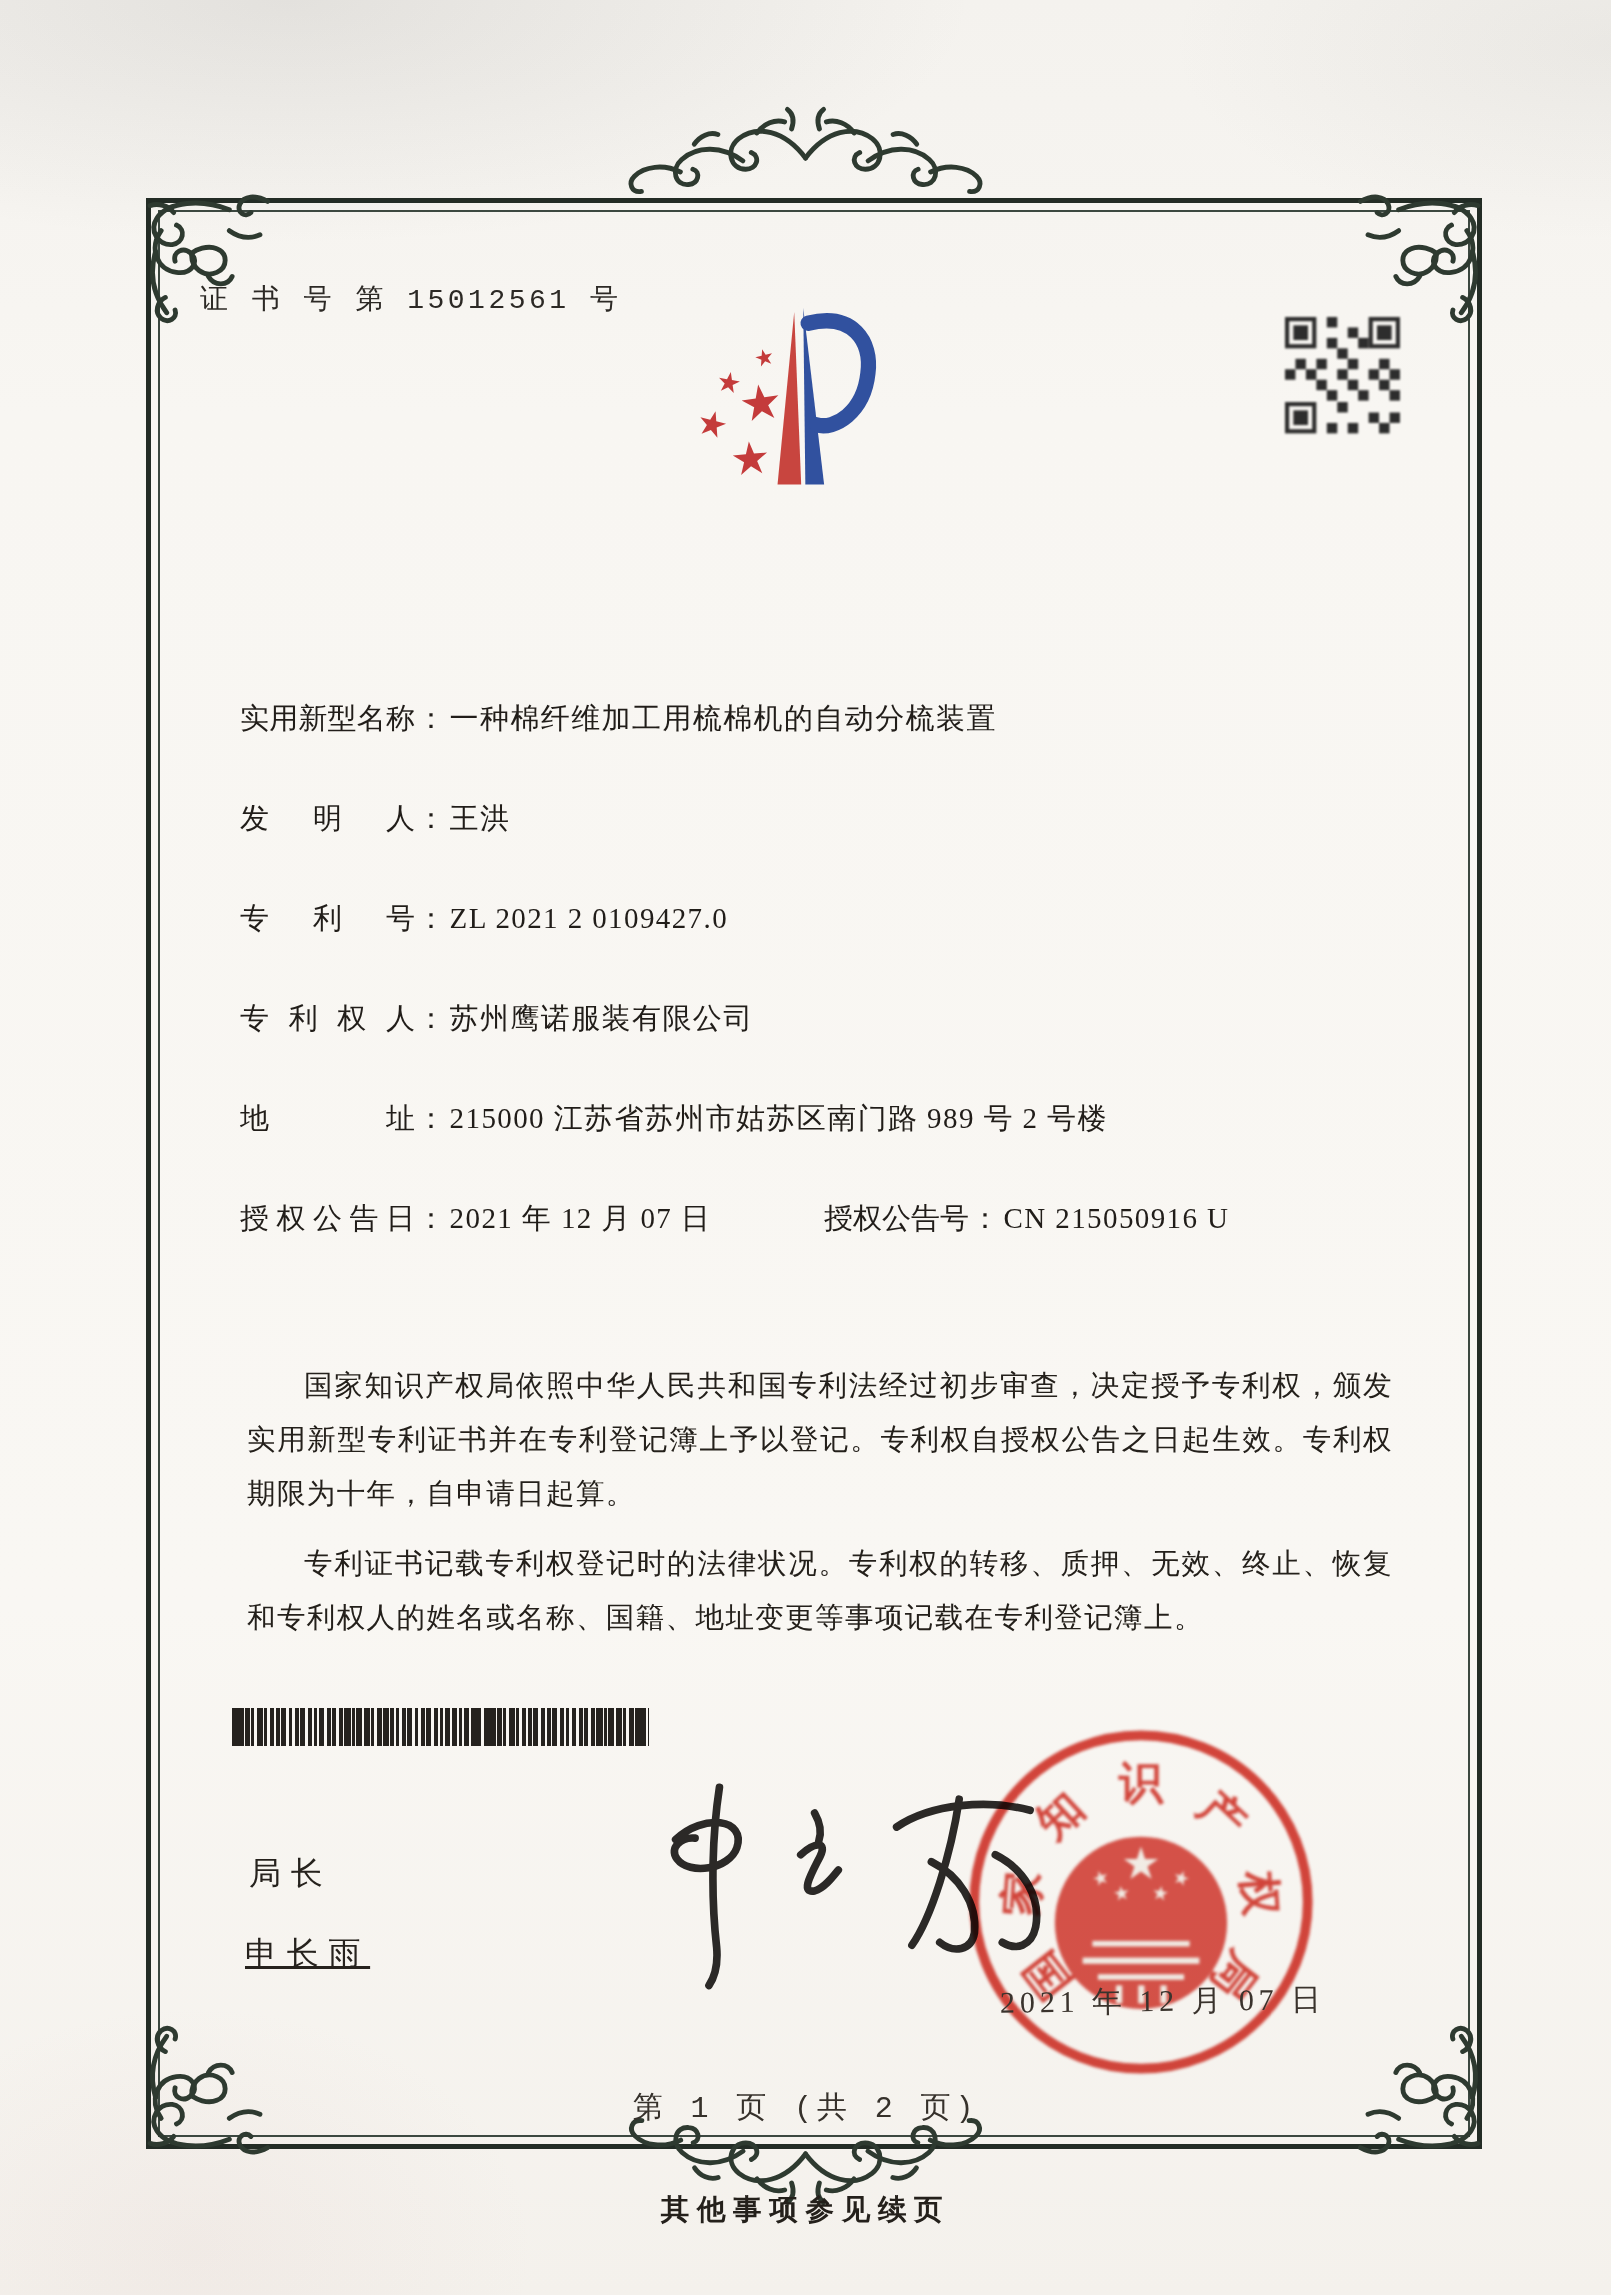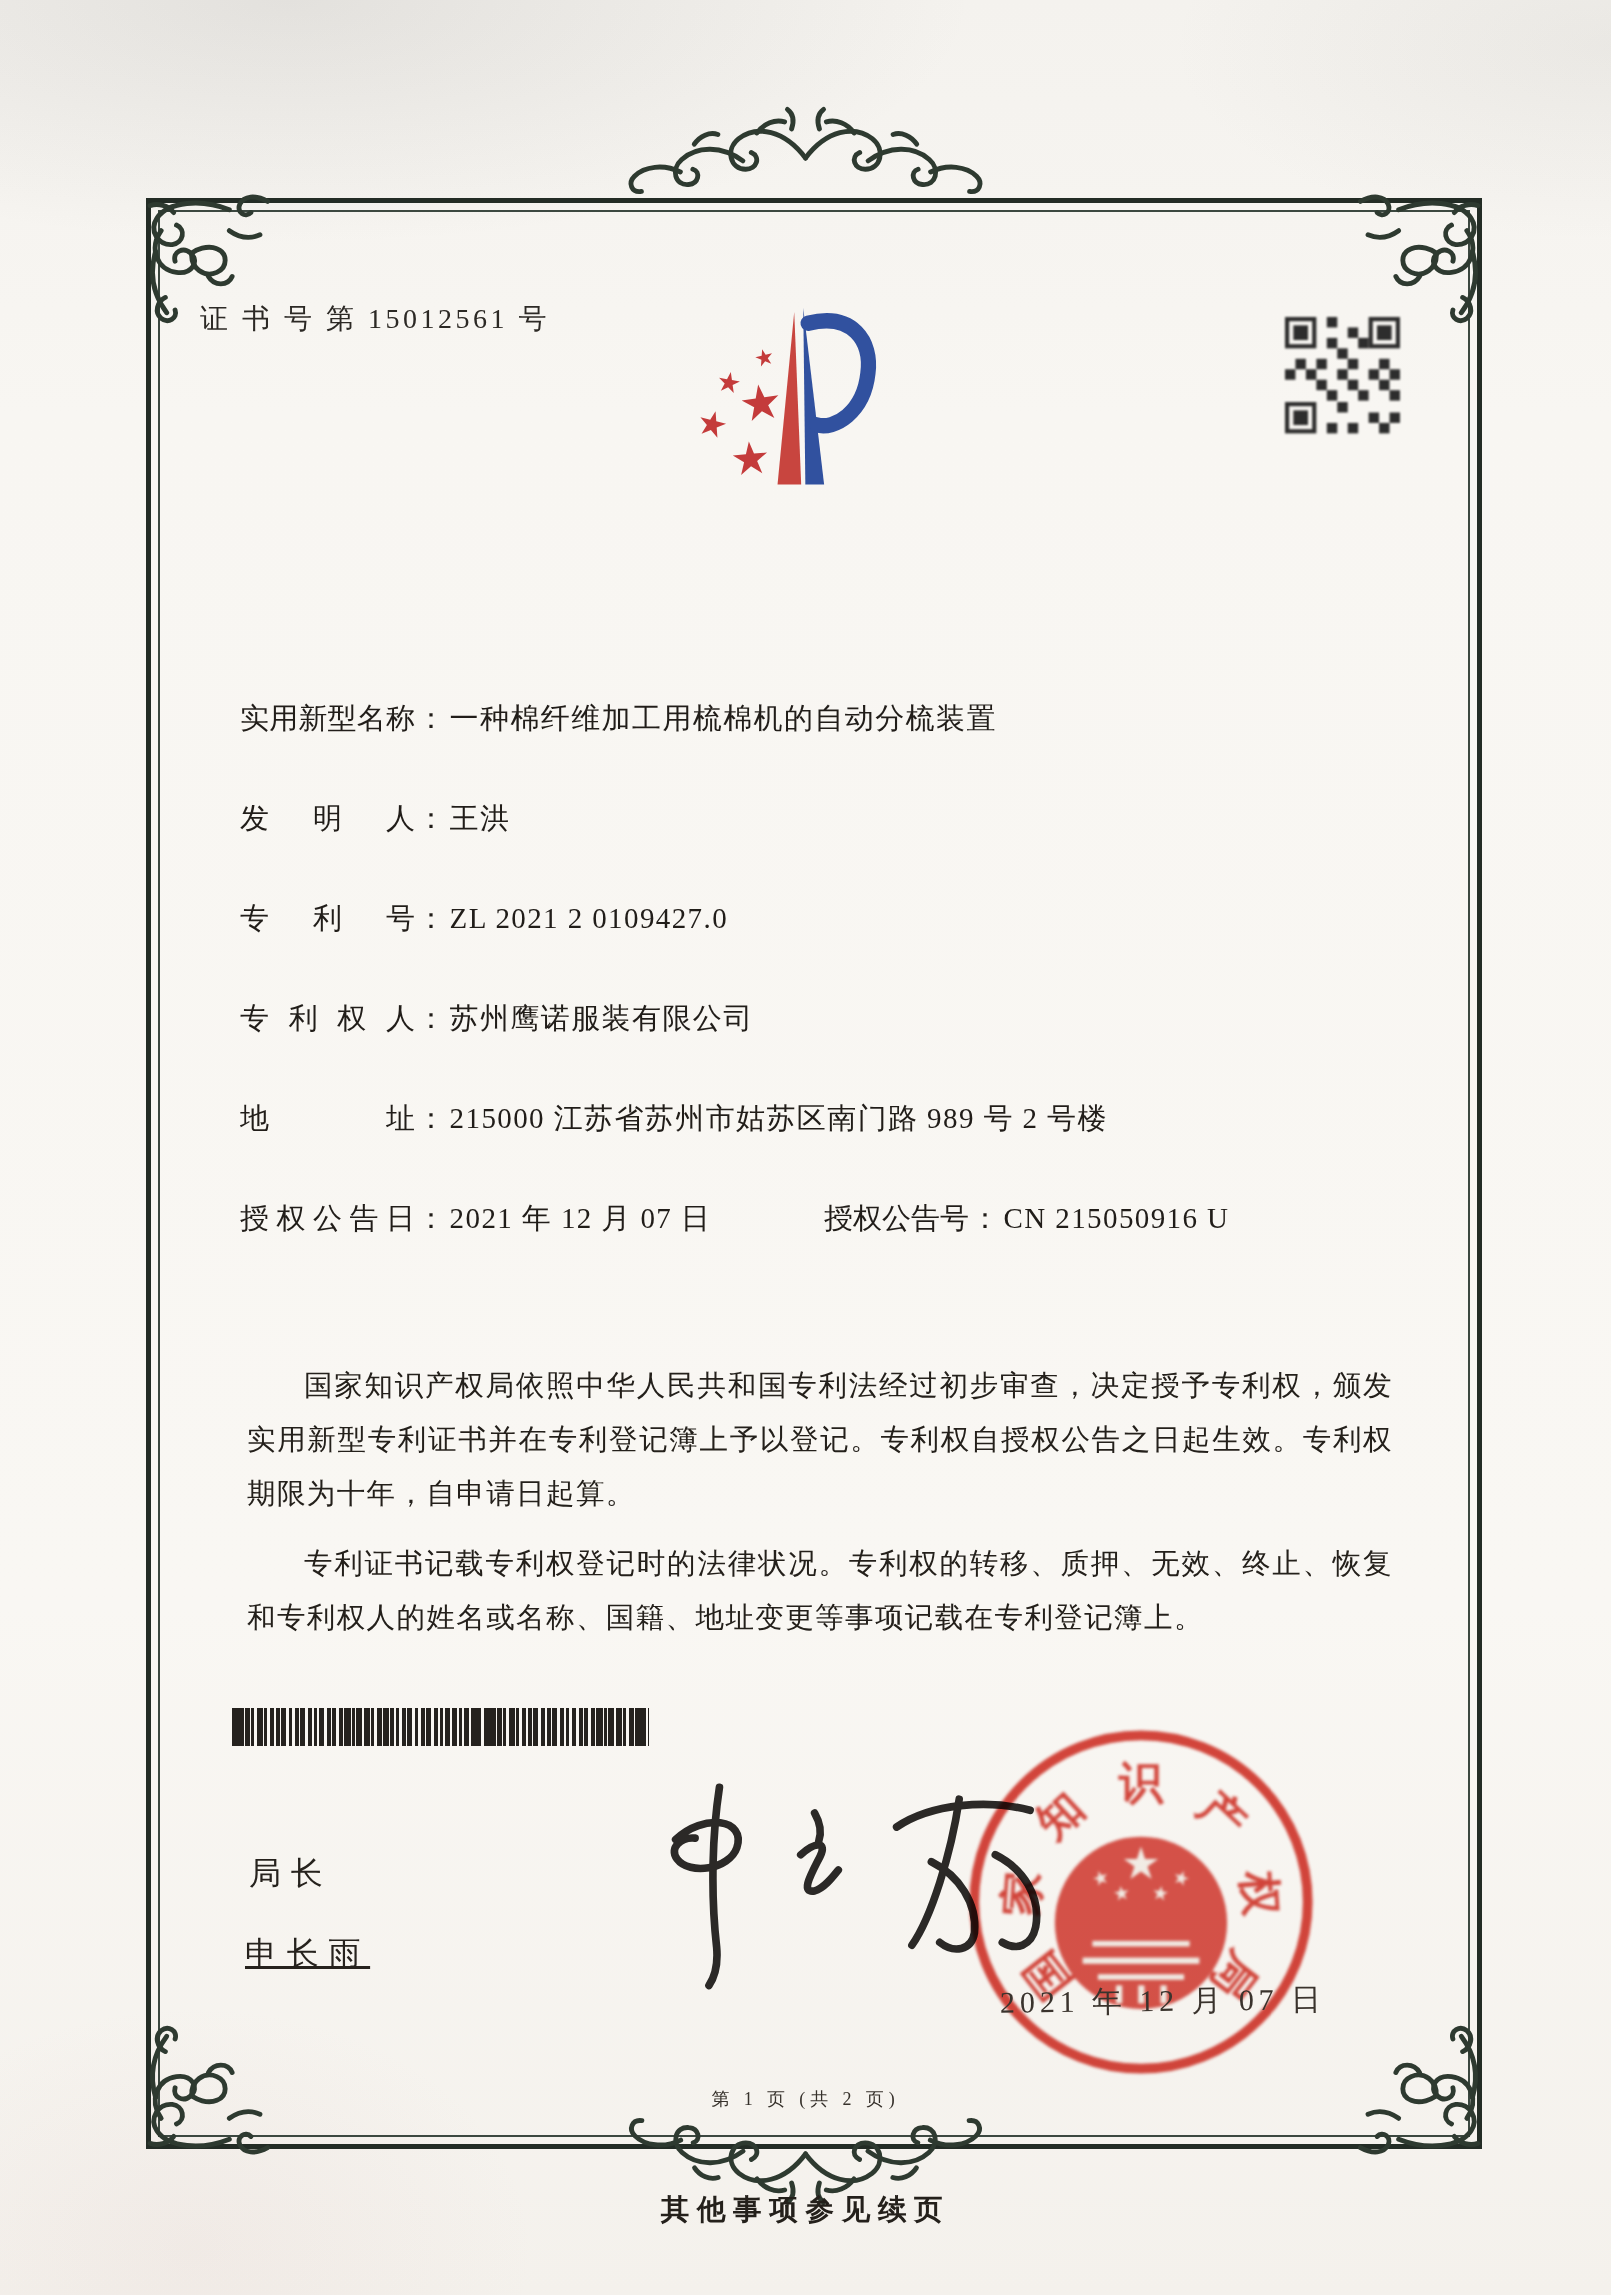--- a/index.html
+++ b/index.html
@@ -24,22 +24,22 @@
     border:5.6px solid #232c25;
   }
   .frame-inner {
     position:absolute; left:7px; top:7px; right:7px; bottom:7px;
     border:2.1px solid #3c4840;
   }
   .ornament { position:absolute; pointer-events:none; }
   .ornament svg { display:block; width:100%; height:100%; }
   
   .cert-no {
-    position:absolute; left:200px; top:300px;
-    font-size:28px; letter-spacing:3.5px; color:#2c2925;
+    position:absolute; left:200px; top:280px;
+    font-size:28px; letter-spacing:3.5px; color:#2c2925;font-family:Liberation Mono, monospace;
   }
   .logo { position:absolute; left:683px; top:301px; width:203px; height:207px; }
   .qr   { position:absolute; left:1285px; top:317px; width:115px; height:120px;
           filter:blur(0.8px); opacity:.88; }
   .title {
     position:absolute; left:0; right:0; top:512px; text-align:center;
     font-size:71px; font-weight:bold; letter-spacing:16.7px; color:#17140f;
     text-shadow:0 0 0.7px rgba(0,0,0,.4);
   }
   
@@ -72,21 +72,21 @@
   .sig-script { position:absolute; left:570px; top:1770px; width:563px; height:223px; }
   .seal { position:absolute; left:959px; top:1720px; width:364px; height:364px;
           mix-blend-mode:multiply; }
   .seal svg { filter:blur(1.4px); opacity:.92; }
   .seal-date {
     position:absolute; left:1000px; top:1981px; font-size:30px; letter-spacing:4.9px;
     color:#3a332d; transform:rotate(-.6deg); white-space:nowrap;
   }
   
   .page-info { position:absolute; left:0; right:0; top:2087px; text-align:center;
-               font-size:18px; letter-spacing:4.9px; color:#36312b; }
+               font-size:30px; letter-spacing:4.9px; color:#36312b;font-family:Liberation Mono, monospace; }
   .note { position:absolute; left:0; right:0; top:2191px; text-align:center;
           font-size:28.5px; font-weight:bold; letter-spacing:7.7px; color:#24201b; }
   .orn-stroke { fill:none; stroke:#2e3a30; stroke-width:7; stroke-linecap:round; }
 </style>
 </head>
 <body>
 
 <div id="paper">
 
   <div class="frame-outer">

